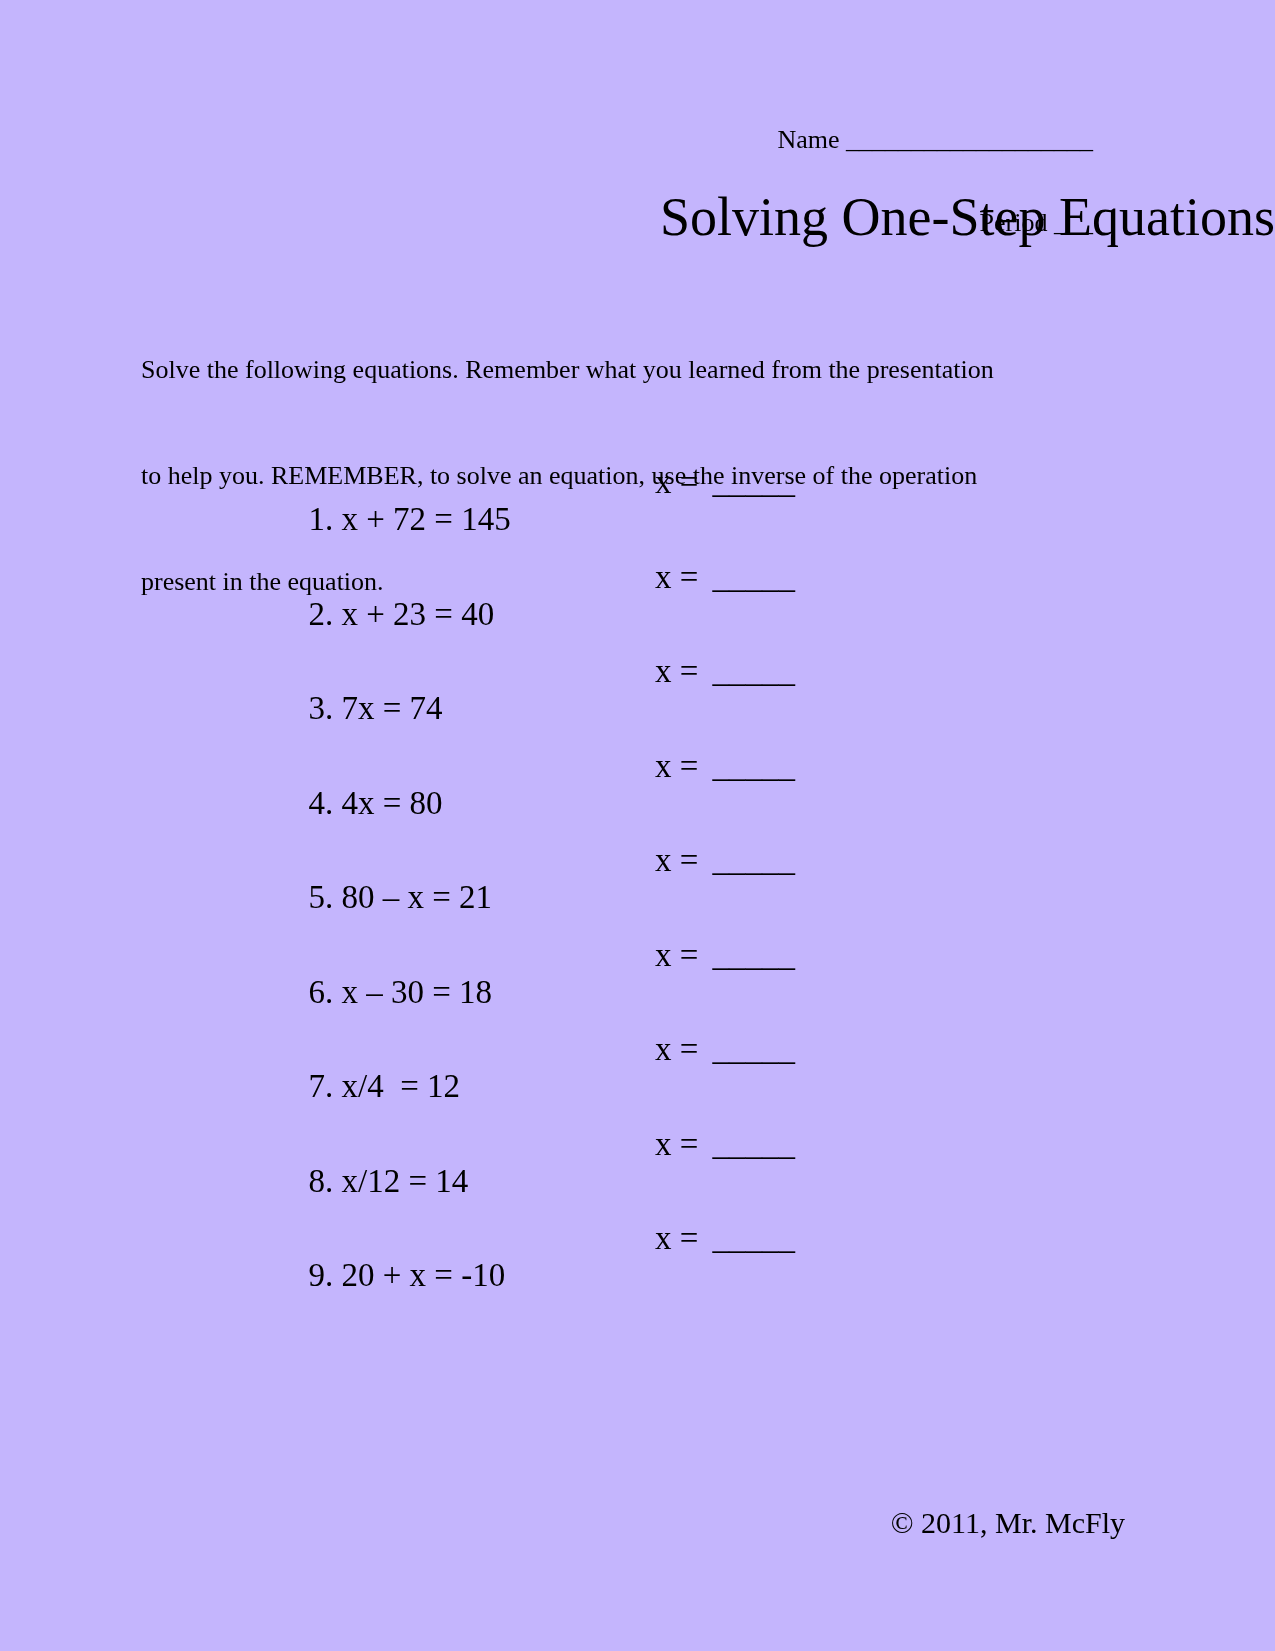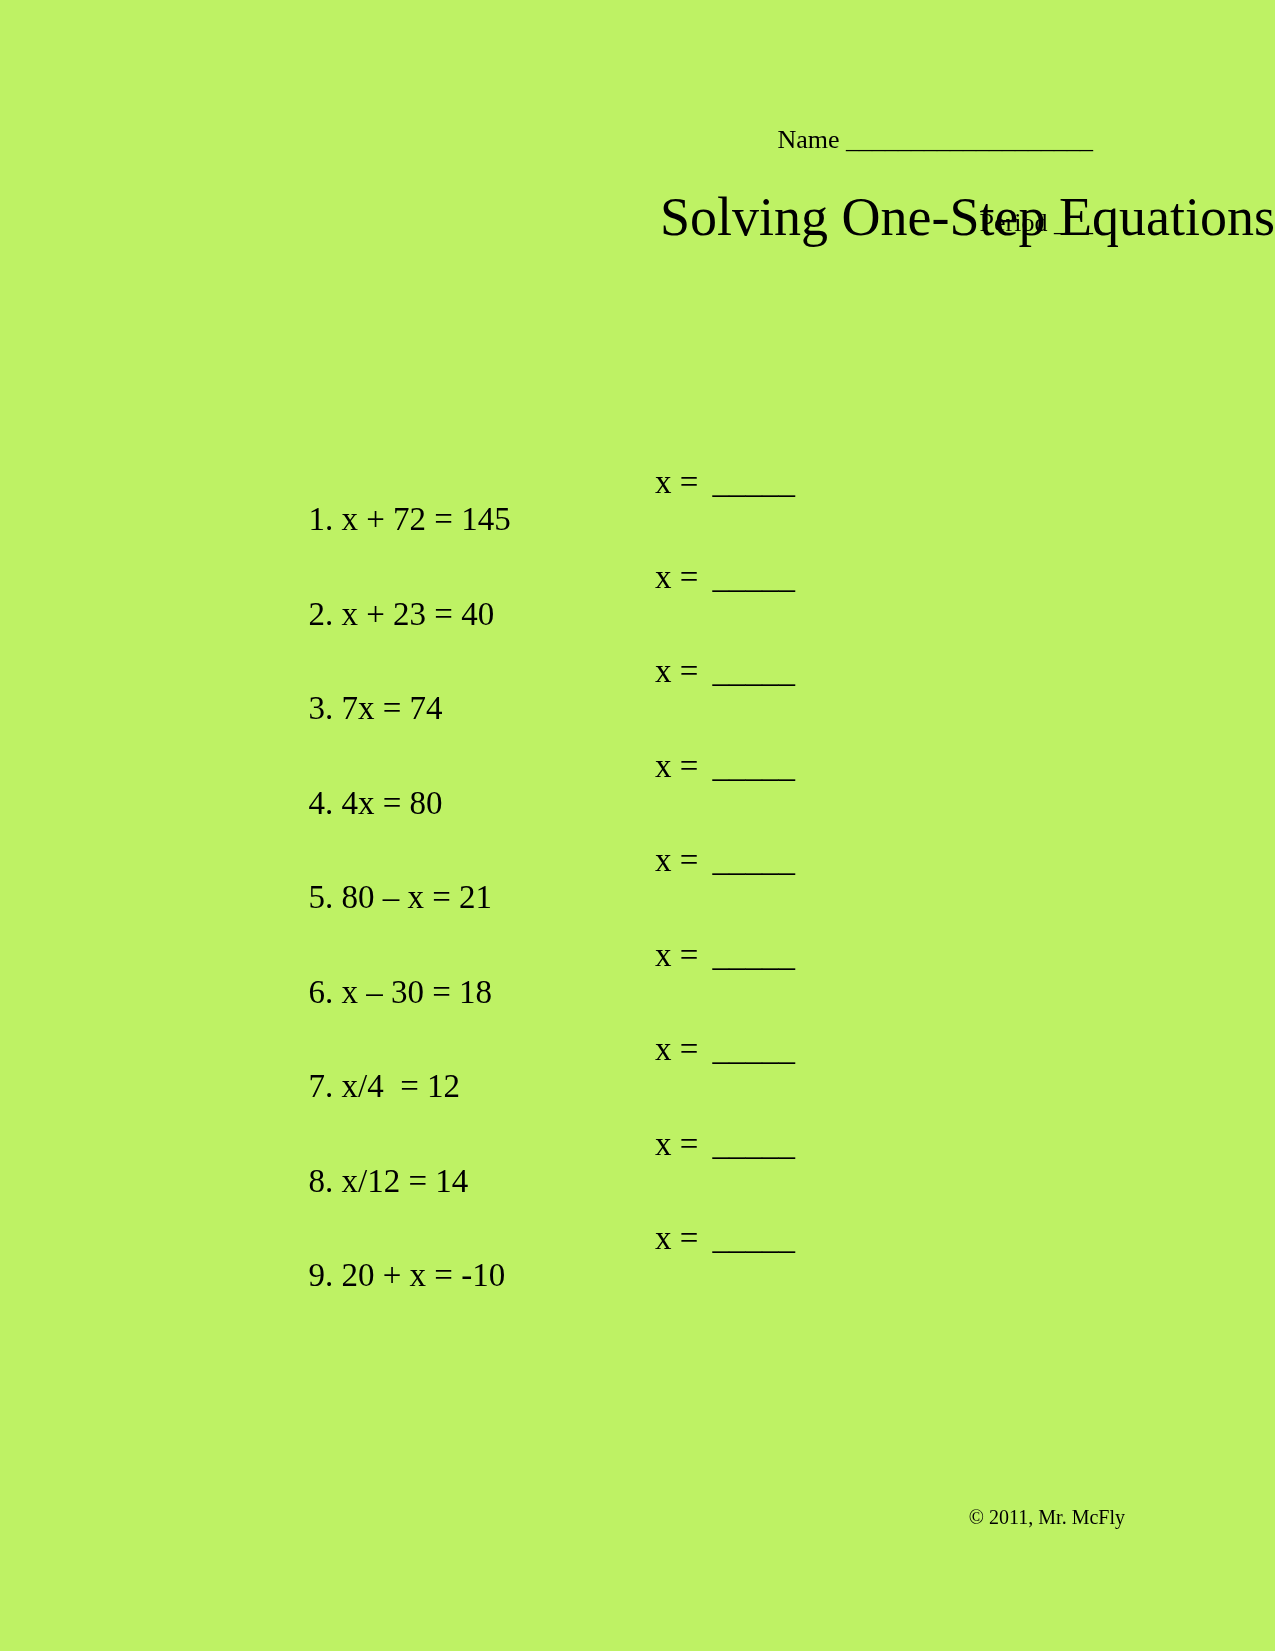--- a/index.html
+++ b/index.html
@@ -5,21 +5,21 @@
   html, body {
     margin: 0;
     padding: 0;
     background: #e8e8e8;
   }
   .page {
     position: relative;
     width: 1275px;
     height: 1651px;
     margin: 0 auto;
-    background: #bef264;
+    background: #c4b5fd;
     color: #000000;
     font-family: "Liberation Serif", "DejaVu Serif", serif;
     overflow: hidden;
   }
 
   
   .header-block {
     position: absolute;
     top: 71px;
     right: 182px;
@@ -71,35 +71,40 @@
     top: 0;
     white-space: pre;
   }
   .answer-blank { margin-left: 14px; }
 
   
   .footer {
     position: absolute;
     top: 1506px;
     right: 150px;
-    font-size: 20px;
+    font-size: 30px;
   }
 </style>
 </head>
 <body>
 
 <div class="page">
 
   <div class="header-block">
     <span class="header-line"><span>Name </span><span>___________________</span></span>
     <span class="header-line"><span>Period </span><span>___</span></span>
   </div>
 
   <div class="title">Solving One-Step Equations</div>
 
+  <div class="instructions">
+    <div>Solve the following equations. Remember what you learned from the presentation</div>
+    <div>to help you. REMEMBER, to solve an equation, use the inverse of the operation</div>
+    <div>present in the equation.</div>
+  </div>
 
   <div class="problems">
 
     <div class="problem-row">
       <span>1.</span><span> </span><span>x + 72 = 145</span>
       <span class="problem-answer"><span>x =</span><span class="answer-blank">_____</span></span>
     </div>
 
     <div class="problem-row">
       <span>2.</span><span> </span><span>x + 23 = 40</span>

